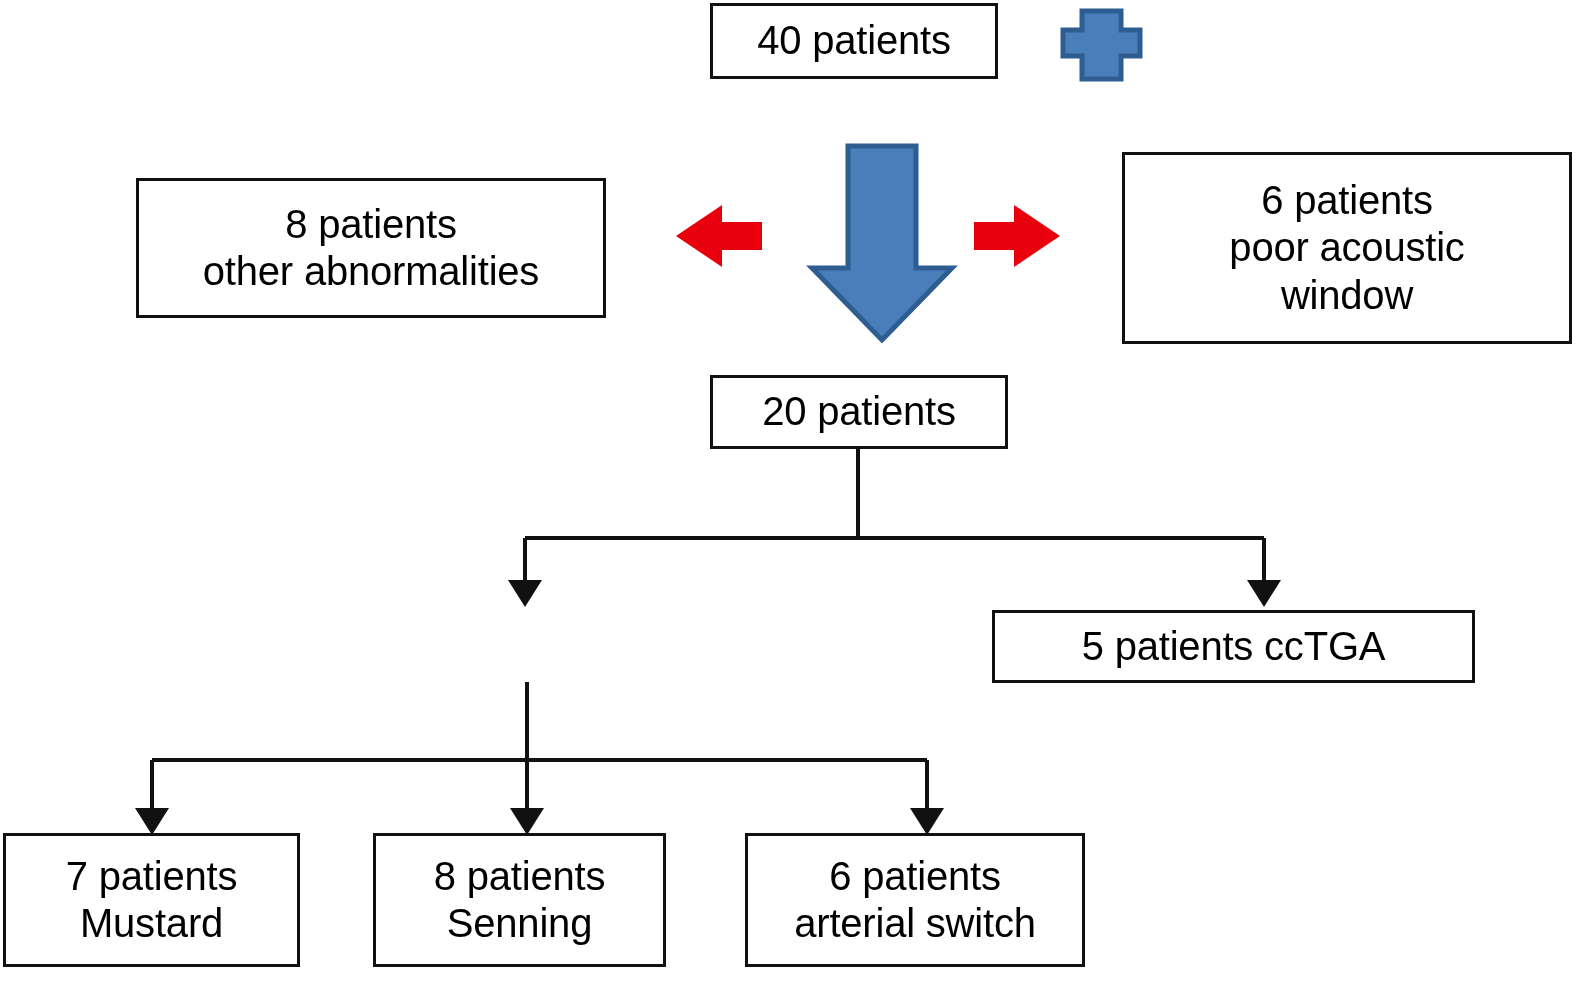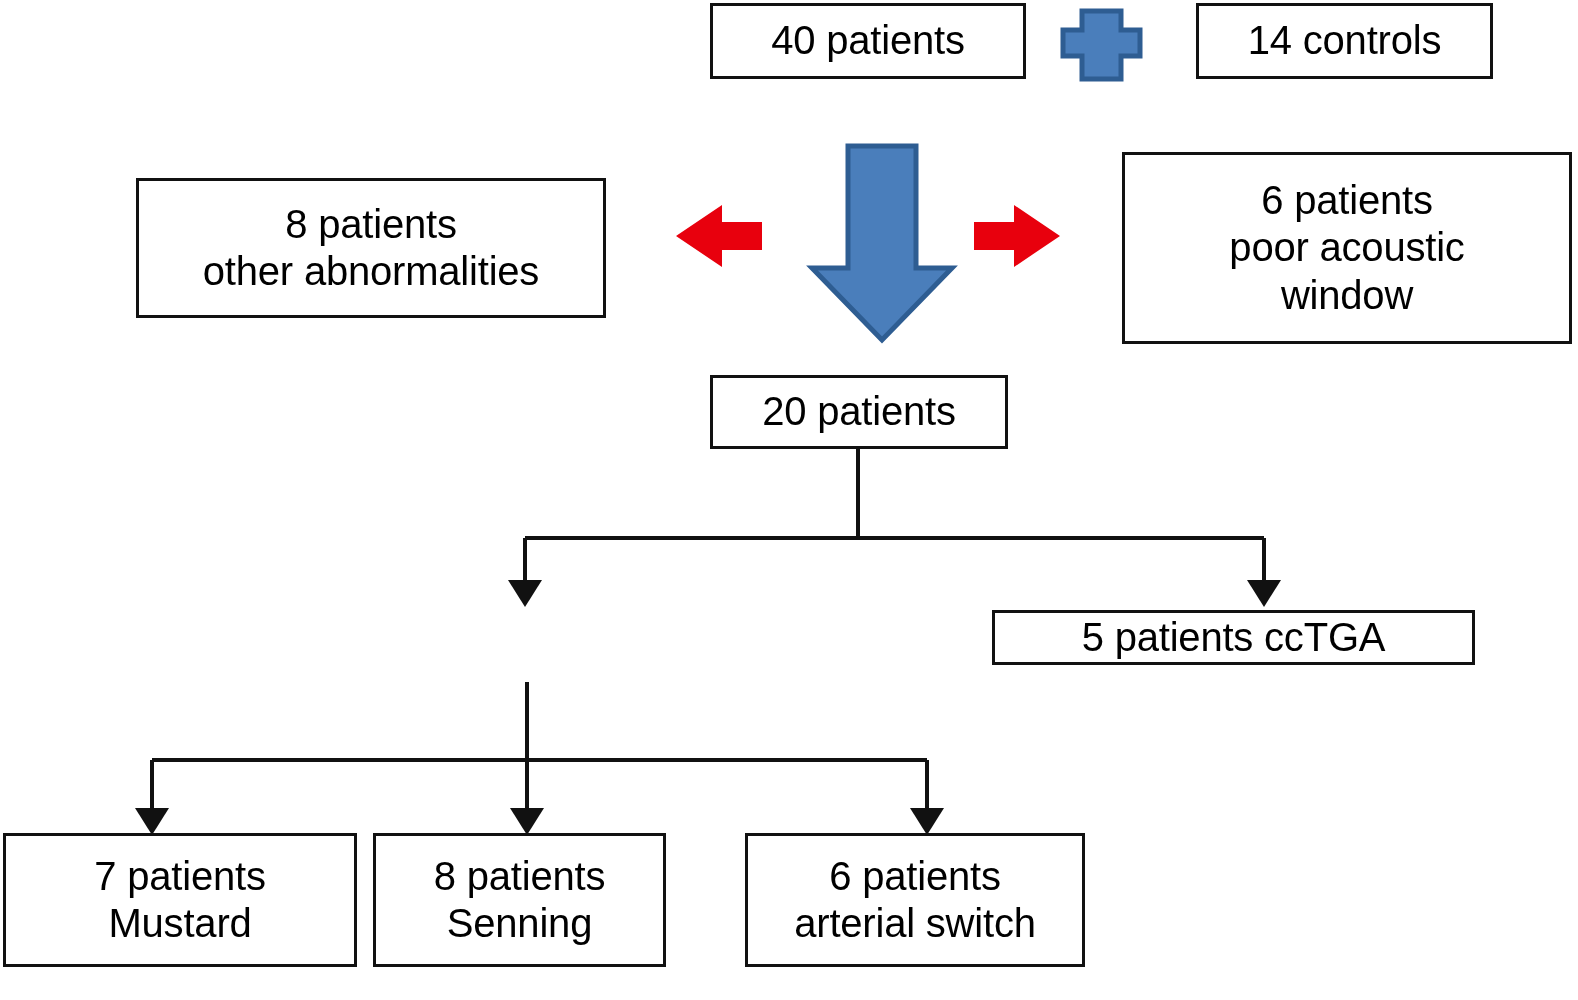--- a/index.html
+++ b/index.html
@@ -86,37 +86,36 @@
 
     <g>
       <polygon points="676,236 722,205 722,222 762,222 762,250 722,250 722,267" fill="#e8000d"></polygon>
     </g>
 
     <g>
       <polygon points="1060,236 1014,205 1014,222 974,222 974,250 1014,250 1014,267" fill="#e8000d"></polygon>
     </g>
   </svg>
 
-  <div class="node" style="left:710px; top:3px; width:316px; height:76px;">40 patients</div>
+  <div class="node" style="left:710px; top:3px; width:288px; height:76px;">40 patients</div>
 
-  <div class="node" style="left:1196px; top:3px; width:297px; height:76px;">14 controls</div>
 
   <div class="node" style="left:136px; top:178px; width:470px; height:140px;">8 patients
 other abnormalities</div>
 
   <div class="node" style="left:1122px; top:152px; width:450px; height:192px;">6 patients
 poor acoustic
 window</div>
 
   <div class="node" style="left:710px; top:375px; width:298px; height:74px;">20 patients</div>
 
 
-  <div class="node" style="left:992px; top:610px; width:483px; height:55px;">5 patients ccTGA</div>
+  <div class="node" style="left:992px; top:610px; width:483px; height:73px;">5 patients ccTGA</div>
 
-  <div class="node" style="left:3px; top:833px; width:354px; height:134px;">7 patients
+  <div class="node" style="left:3px; top:833px; width:297px; height:134px;">7 patients
 Mustard</div>
 
   <div class="node" style="left:373px; top:833px; width:293px; height:134px;">8 patients
 Senning</div>
 
   <div class="node" style="left:745px; top:833px; width:340px; height:134px;">6 patients
 arterial switch</div>
 
 </div>
 

